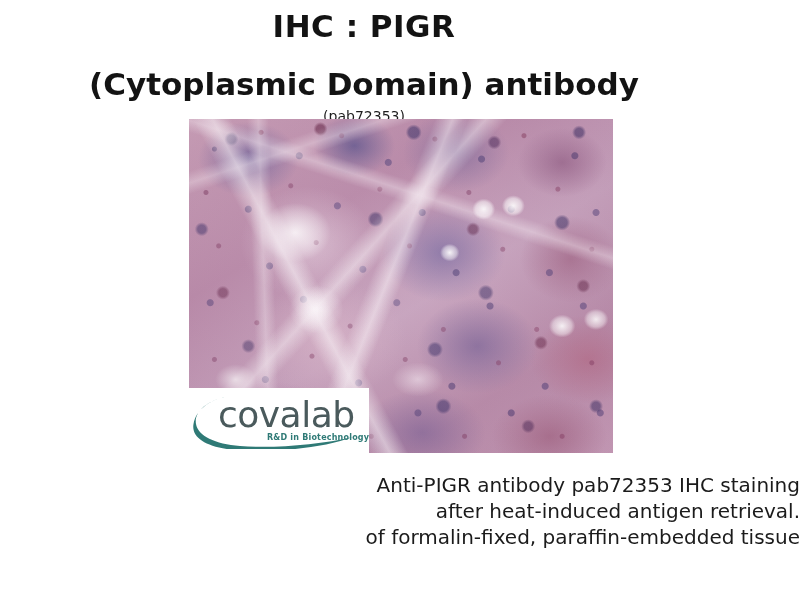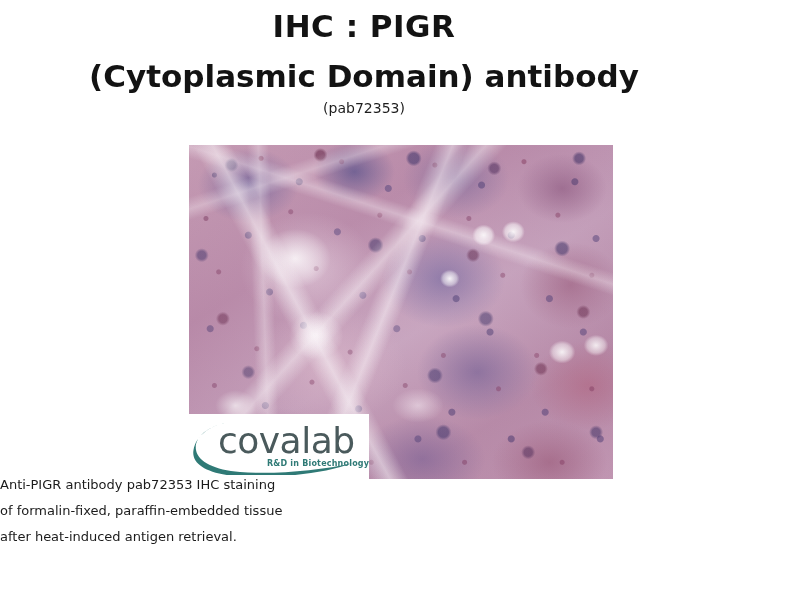--- a/index.html
+++ b/index.html
@@ -40,42 +40,41 @@
     color: #131313;
     margin-top: 6px;
   }
   .title-line2 {
     font-family: "DejaVu Sans", sans-serif;
     font-weight: bold;
     font-size: 31px;
     line-height: 40px;
     letter-spacing: 0px;
     color: #131313;
-    margin-top: 10px;
+    margin-top: 18px;
   }
   .title-code {
     font-family: "DejaVu Sans", sans-serif;
     font-weight: normal;
     font-size: 14px;
     line-height: 18px;
     color: #1d1d1d;
     margin-top: 3px;
     text-align: center;
   }
 
   
   .micrograph {
     position: absolute;
     left: 189px;
     top: 119px;
     width: 424px;
     height: 334px;
     overflow: hidden;
     background: #c79cb2;
-    margin-top: 26px;
   }
   .tissue-layer {
     position: absolute;
     inset: 0;
   }
 
   
   .tissue-base {
     background-color: #c08ea8;
     background-image:
@@ -252,23 +251,23 @@
     color: #2f7a76;
     white-space: nowrap;
   }
 
   
   .caption {
     position: absolute;
     left: 0;
     top: 472px;
     width: 800px;
-    text-align: left;
-    font-family: "DejaVu Sans", sans-serif;
-    font-size: 13px;
+    text-align: right;
+    font-family: "DejaVu Sans", sans-serif;
+    font-size: 20px;
     line-height: 26px;
     color: #1b1b1b;
   }
   .caption div {
     white-space: nowrap;
   }
 </style>
 </head>
 <body>
 
@@ -293,17 +292,17 @@
         <path d="M33 4 C12 8, 1 20, 3 31 C5 43, 22 51, 47 53 C80 55.5, 126 52, 160 44
                  C128 56, 74 60, 42 57 C14 54.5, -2 45, 0.5 31 C3 17, 16 7, 33 4 Z" fill="#2f7a76"></path>
       </svg>
       <div class="logo-word">covalab</div>
       <div class="logo-tagline">R&amp;D in Biotechnology</div>
     </div>
   </div>
 
   <div class="caption">
     <div>Anti-PIGR antibody pab72353 IHC staining</div>
+    <div>after heat-induced antigen retrieval.</div>
     <div>of formalin-fixed, paraffin-embedded tissue</div>
-    <div>after heat-induced antigen retrieval.</div>
   </div>
 
 </div>
 
 </body></html>

